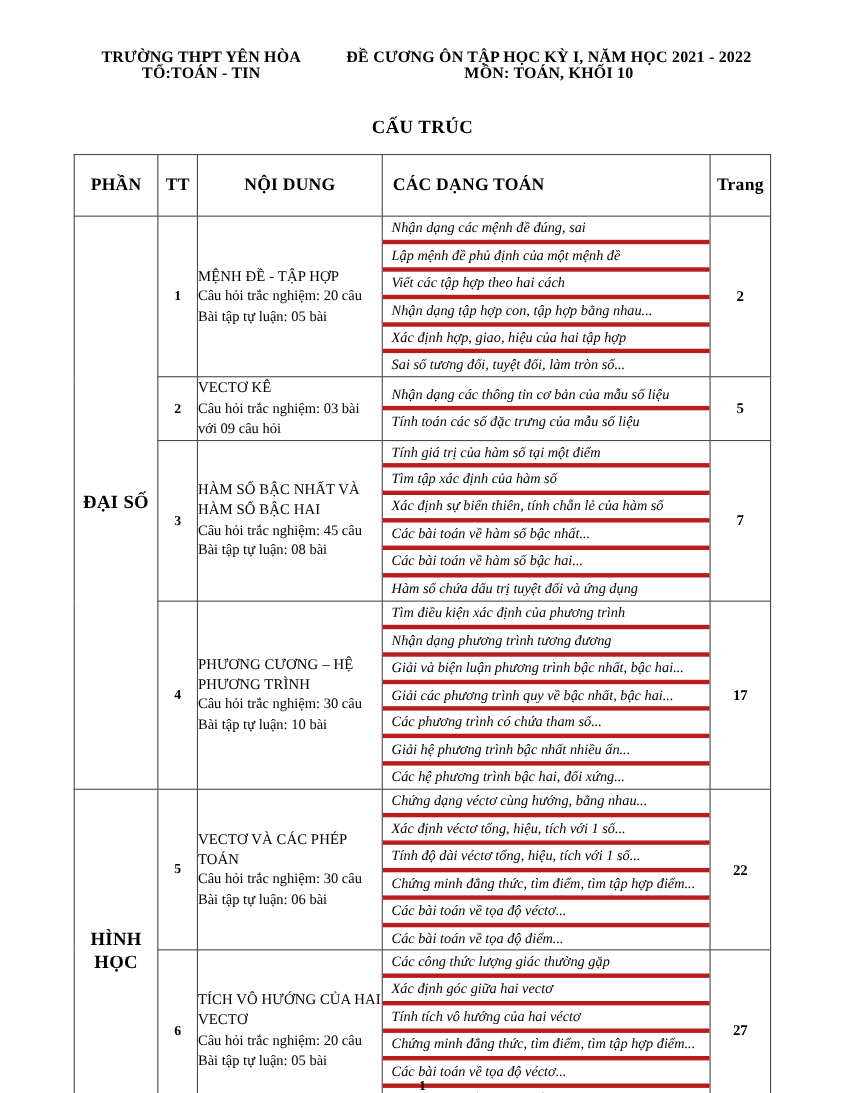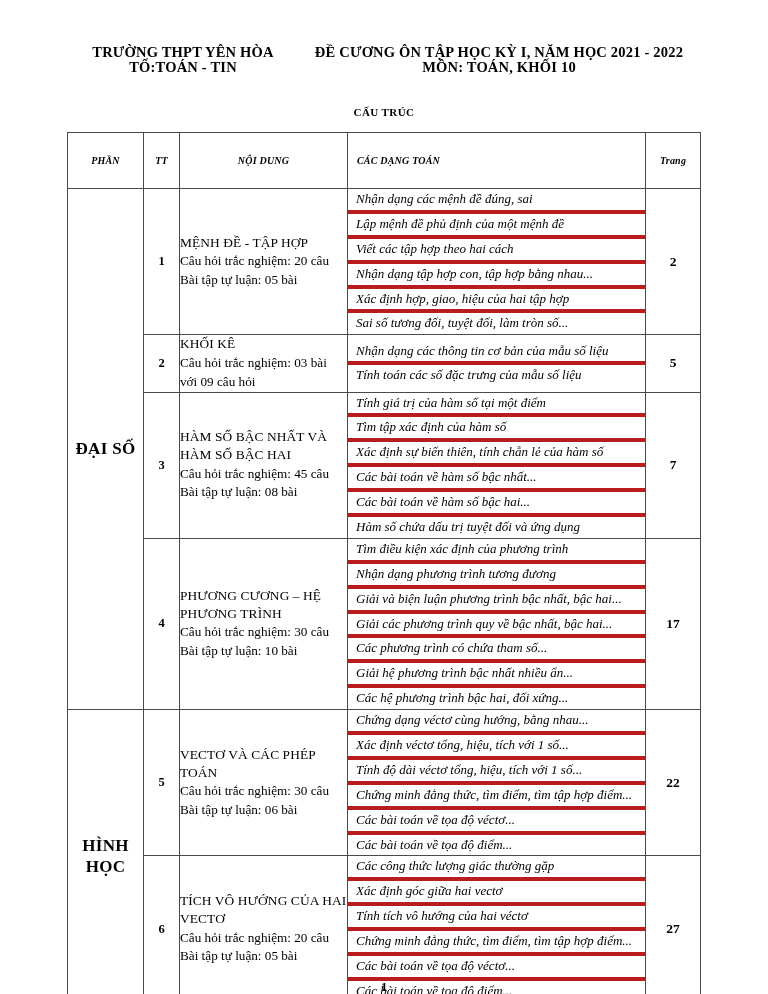--- a/index.html
+++ b/index.html
@@ -48,21 +48,21 @@
     line-height: 1.0;
     white-space: nowrap;
   }
   .hdr-line.l1 { }
   .hdr-right .hdr-line.l1 { font-size: 14.5px; }
 
   
   .doc-title {
     text-align: center;
     font-weight: bold;
-    font-size: 11px;
+    font-size: 17px;
     margin-top: 32px;
     margin-bottom: 14px;
     letter-spacing: 0.4px;
   }
 
   
   .tbl-wrap {
     padding-left: 67px;
     padding-right: 68px;
   }
@@ -81,23 +81,22 @@
   col.c-phan  { width: 76px; }
   col.c-tt    { width: 36px; }
   col.c-noi   { width: 168px; }
   col.c-dang  { width: 298px; }
   col.c-trang { width: 55px; }
 
   th.hdr {
     height: 55px;
     text-align: center;
     font-weight: bold;
-    font-size: 10px;
+    font-size: 16px;
     letter-spacing: 0.2px;
-    font-style: italic;
   }
   th.hdr.left-pad {
     text-align: left;
     padding-left: 9px;
   }
 
   td.phan {
     text-align: center;
     font-weight: bold;
     font-size: 17px;
@@ -233,21 +232,21 @@
                     <td>Sai số tương đối, tuyệt đối, làm tròn số...</td>
                   </tr>
                 </tbody>
               </table>
             </td>
             <td class="trang">2</td>
           </tr>
           <tr>
             <td class="tt">2</td>
             <td class="noidung">
-              <div class="nd-title">KHỐI KÊ</div>
+              <div class="nd-title">VECTƠ KÊ</div>
               <div class="nd-sub">Câu hỏi trắc nghiệm: 03 bài</div>
               <div class="nd-sub">với 09 câu hỏi</div>
             </td>
             <td class="dangcell">
               <table class="dangs">
                 <tbody>
                   <tr>
                     <td>Nhận dạng các thông tin cơ bản của mẫu số liệu</td>
                   </tr>
                   <tr>

